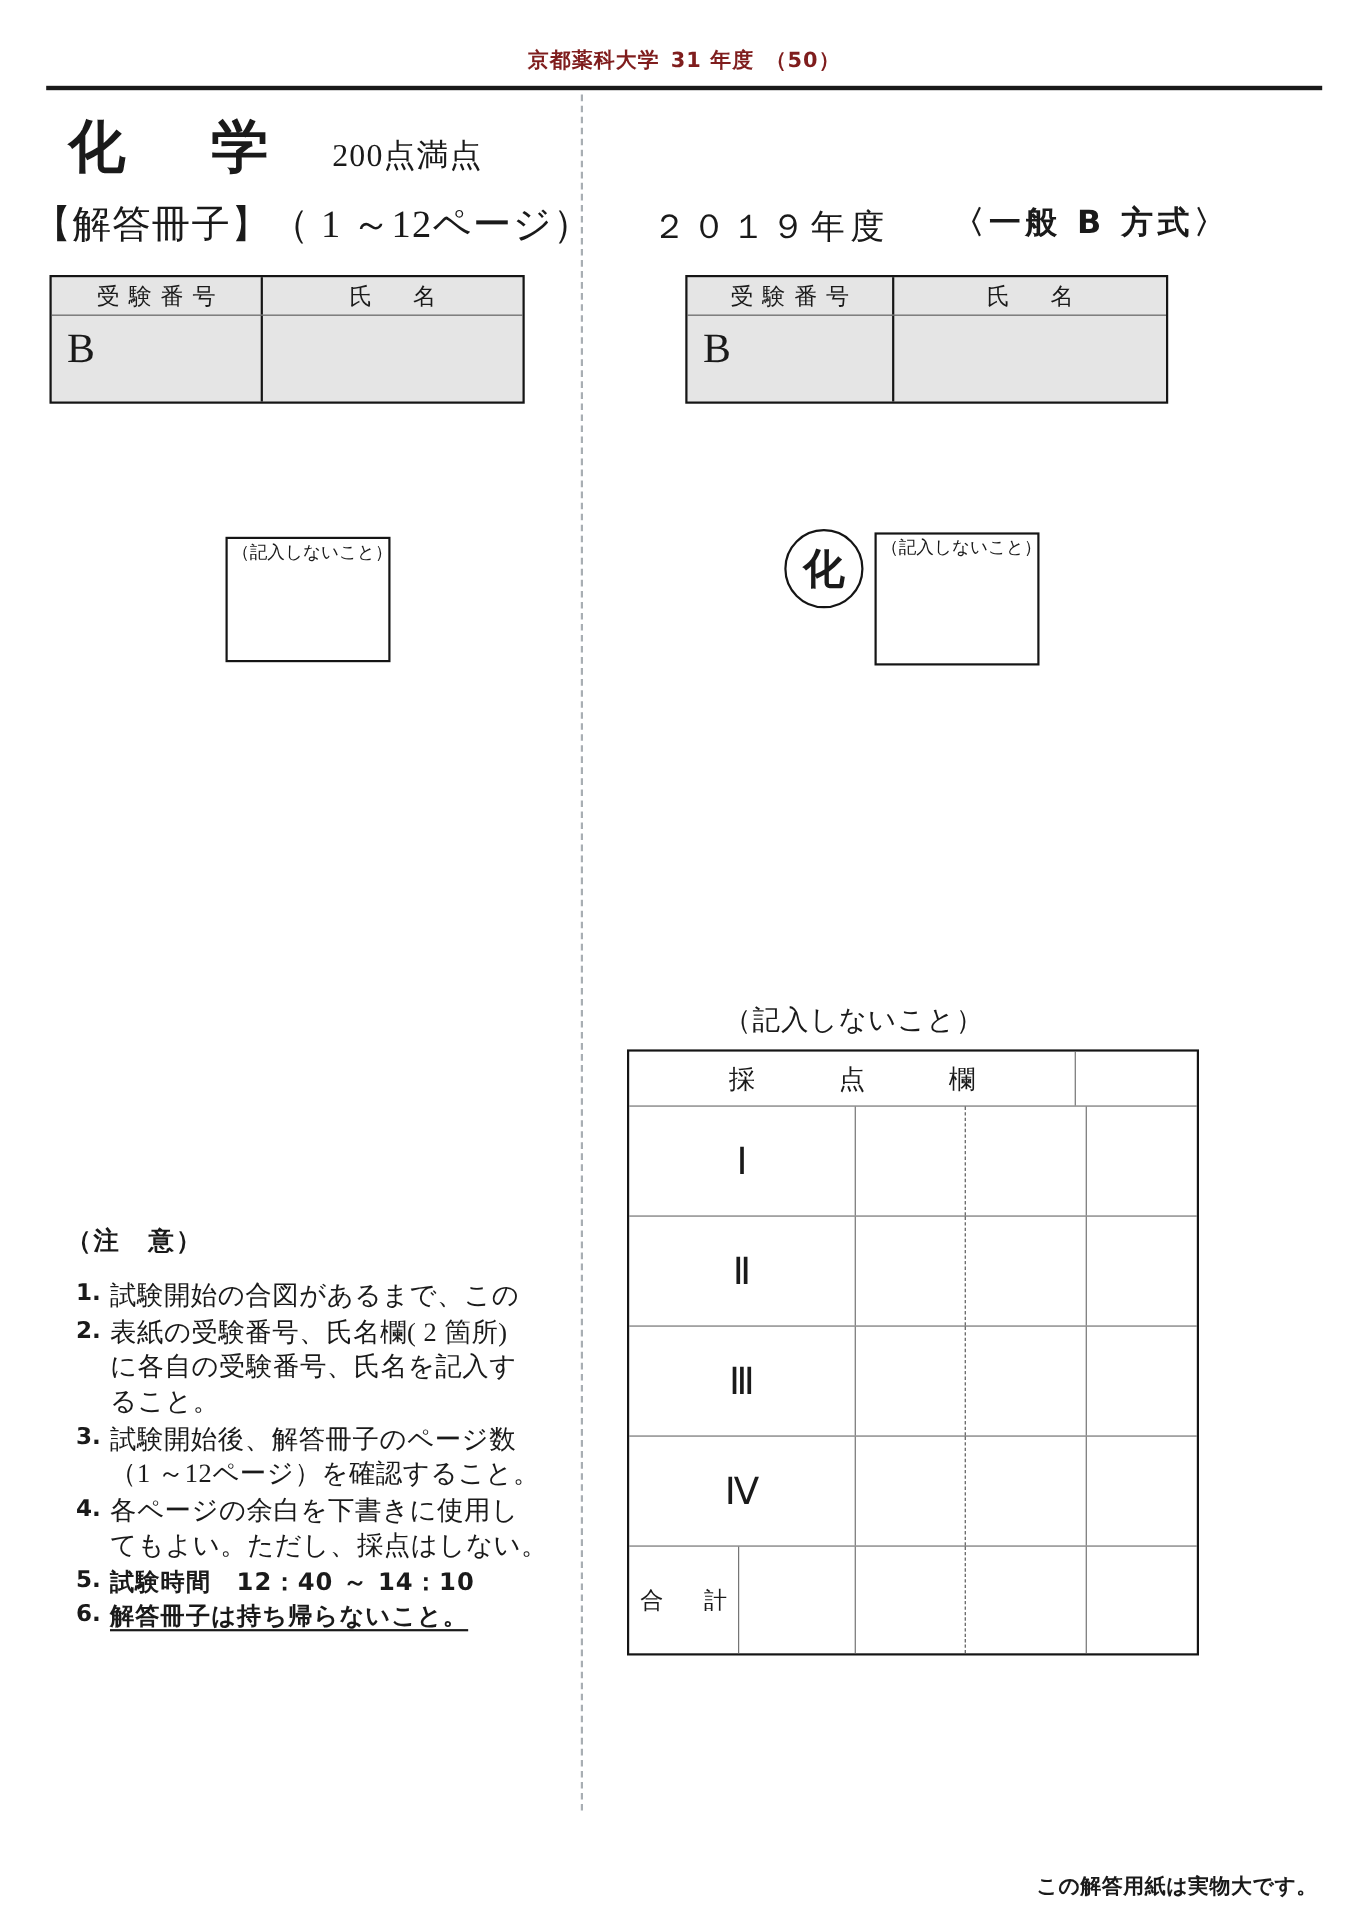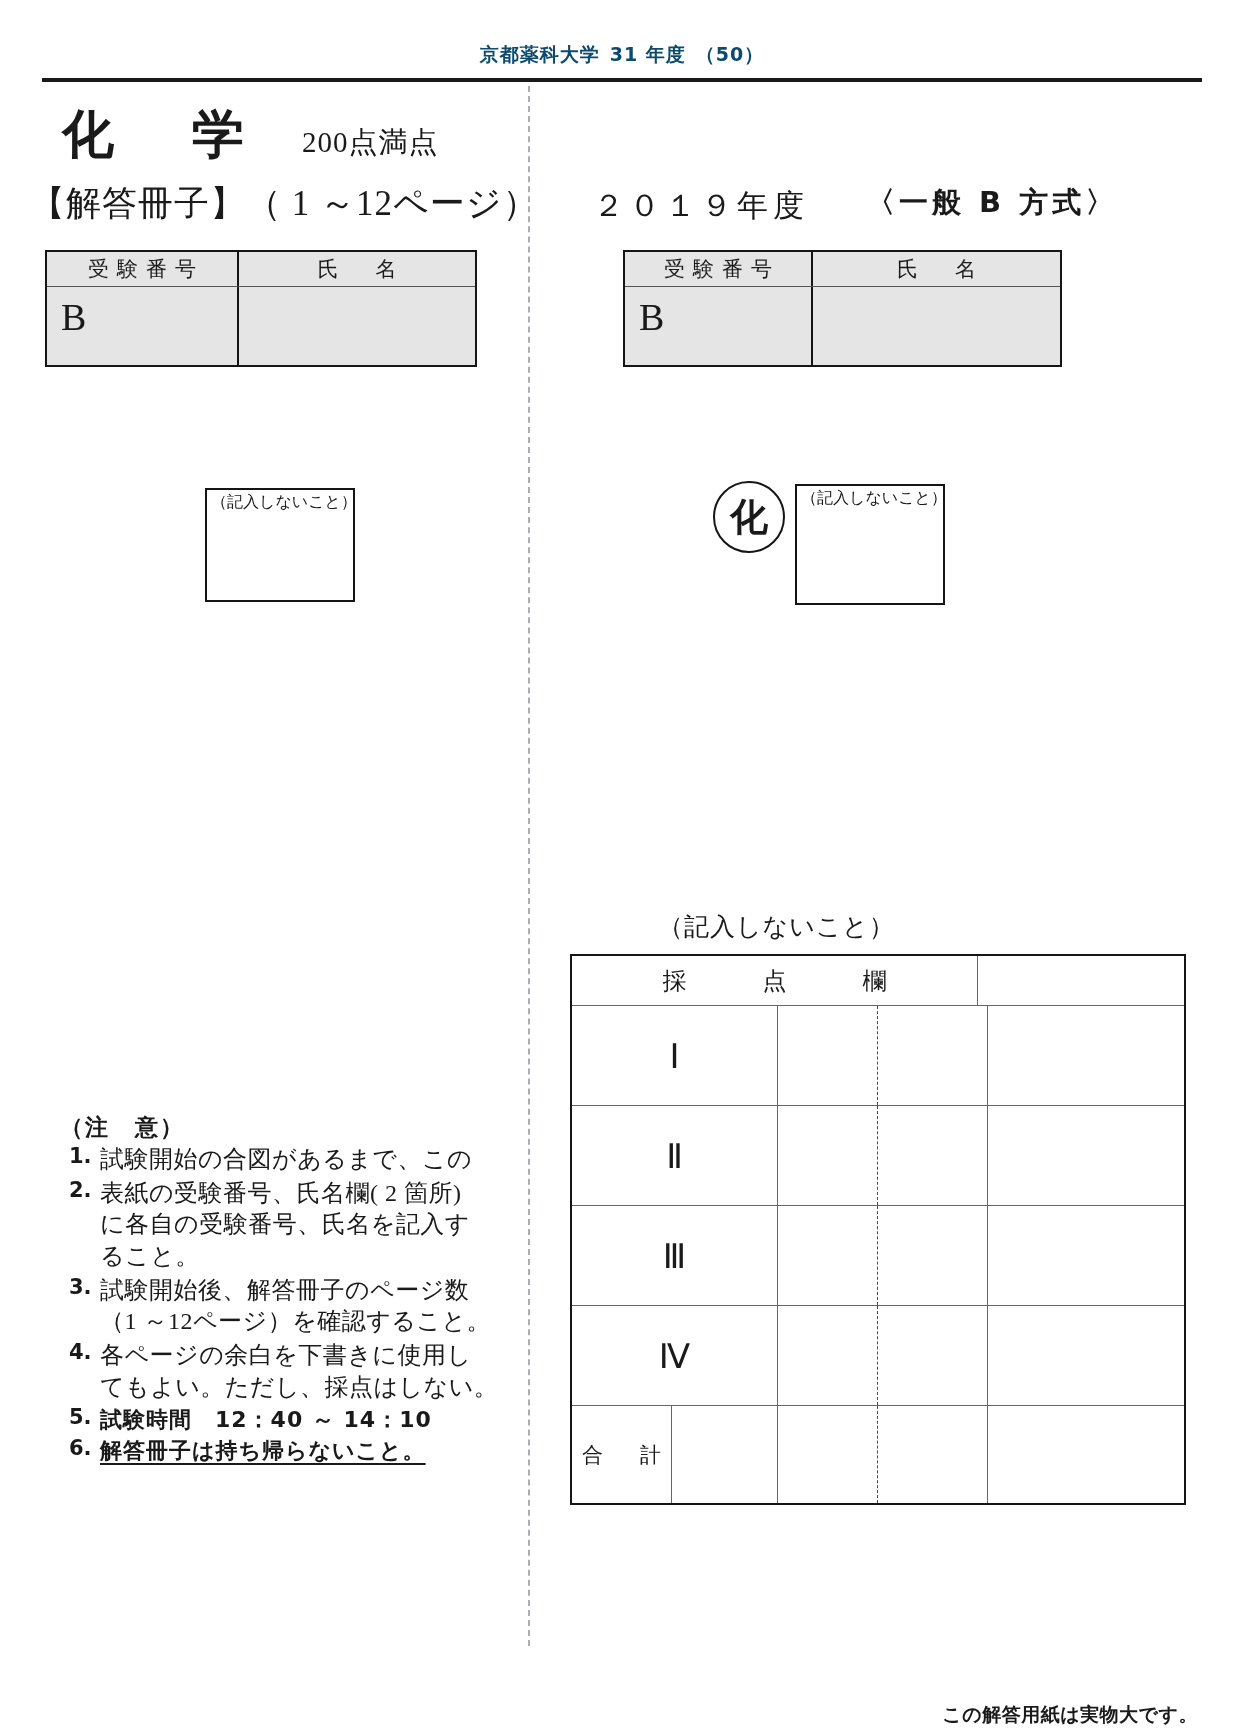--- a/index.html
+++ b/index.html
@@ -12,21 +12,21 @@
     overflow:hidden;
   }
   .page{position:relative;width:1244px;height:1736px;}
 
   
   .hdr{
     position:absolute;top:42px;left:0;width:1244px;
     text-align:center;
     font-family:"DejaVu Sans","Liberation Sans",sans-serif;
     font-size:19px;font-weight:600;letter-spacing:1px;
-    color:#0c4a6e;
+    color:#7f1d1d;
   }
   .hdr .sp{display:inline-block;width:10px;}
   .rule{
     position:absolute;top:78px;left:42px;width:1160px;height:4px;
     background:#1a1a1a;
   }
 
   
   .fold{
     position:absolute;top:86px;left:528px;width:0;height:1560px;
@@ -110,21 +110,21 @@
     font-size:38px;font-weight:700;
   }
 
   
   .score-note{
     position:absolute;left:658px;top:910px;
     font-size:25px;letter-spacing:1px;
   }
   .score-table{
     position:absolute;left:570px;top:954px;
-    width:616px;
+    width:520px;
     border:2px solid #151515;
     background:#fff;
     box-sizing:border-box;
   }
   .score-table .row{display:flex;border-bottom:1px solid #666;box-sizing:border-box;}
   .score-table .row:last-child{border-bottom:none;}
   .score-table .hdrrow{height:50px;}
   .score-table .numrow{height:100px;}
   .score-table .totrow{height:97px;}
   .sc-c{width:100px;box-sizing:border-box;border-right:1px dashed #4a4a4a;}
@@ -151,21 +151,21 @@
   }
   .tot-b{width:106px;box-sizing:border-box;border-right:1px solid #666;}
 
   
   .notes{
     position:absolute;left:60px;top:1112px;width:440px;
   }
   .notes-title{
     font-family:"DejaVu Sans","Liberation Sans",sans-serif;
     font-weight:700;font-size:23px;letter-spacing:2px;
-    margin-bottom:1px;
+    margin-bottom:20px;
   }
   .note{
     display:flex;margin-bottom:2px;
   }
   .note .n{
     font-family:"DejaVu Sans","Liberation Sans",sans-serif;
     font-weight:700;font-size:21px;
     width:40px;flex:none;text-align:left;padding-left:9px;box-sizing:border-box;
   }
   .note .t{

